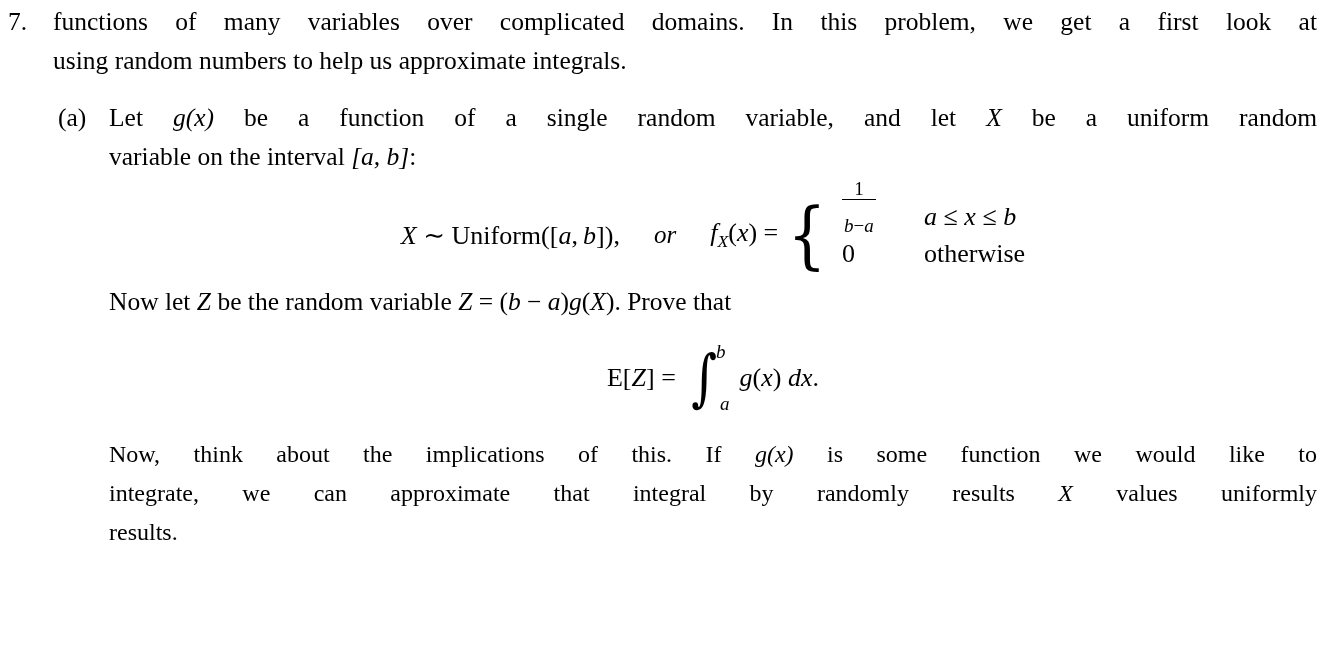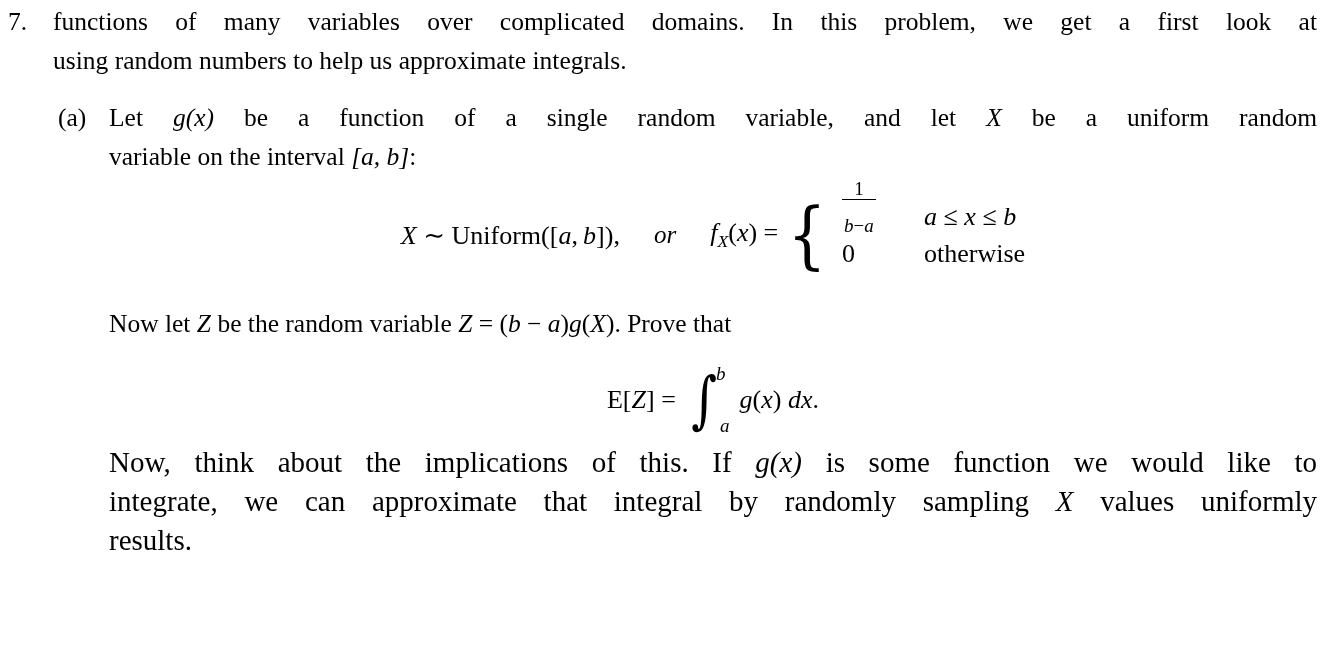--- a/index.html
+++ b/index.html
@@ -163,21 +163,21 @@
     top: -1px;
   }
   .frac .num { display: block; padding: 0 2px; }
   .frac .den {
     display: block;
     border-top: 1.1px solid #000;
     padding: 16px 2px;
   }
 
   .nowlet {
-    margin-top: 32px;
+    margin-top: 10px;
     font-size: 25.5px;
     line-height: 39px;
   }
 
   
   .eq-integral {
     margin-top: 24px;
     margin-bottom: 4px;
     display: flex;
     justify-content: center;
@@ -205,22 +205,22 @@
     justify-content: space-between;
     height: 66px;
     font-size: 19px;
     margin-left: -4px;
   }
   .intlims .up { position: relative; top: -4px; }
   .intlims .lo { position: relative; top: 4px; left: 4px; }
   .eq-integral .tail { white-space: nowrap; margin-left: 10px; }
 
   .closing {
-    margin-top: 10px;
-    font-size: 29px;
+    margin-top: 24px;
+    font-size: 24px;
     line-height: 39px;
   }
 </style>
 </head>
 <body>
 
 <div class="page">
 
   <div class="problem">
 
@@ -275,21 +275,21 @@
                 <span class="intlims">
                   <i class="v up">b</i>
                   <i class="v lo">a</i>
                 </span>
               </span>
               <span class="tail"><i class="v">g</i><span class="rm">(</span><i class="v">x</i><span class="rm">)</span>&nbsp;<i class="v">dx</i><span class="rm">.</span></span>
             </div>
 
             <div class="closing para">
               <span class="jline"><span>Now, think about the implications of this. If </span><i class="v">g(x)</i><span> is some function we would like to</span></span>
-                <span class="jline"><span>integrate, we can approximate that integral by randomly sampling </span><i class="v">X</i><span> values uniformly</span></span>
+                <span class="jline"><span>integrate, we can approximate that integral by randomly results </span><i class="v">X</i><span> values uniformly</span></span>
                 <span class="lastline">results.</span>
             </div>
 
           </div>
         </div>
 
       </div>
     </div>
   </div>
 </div>

